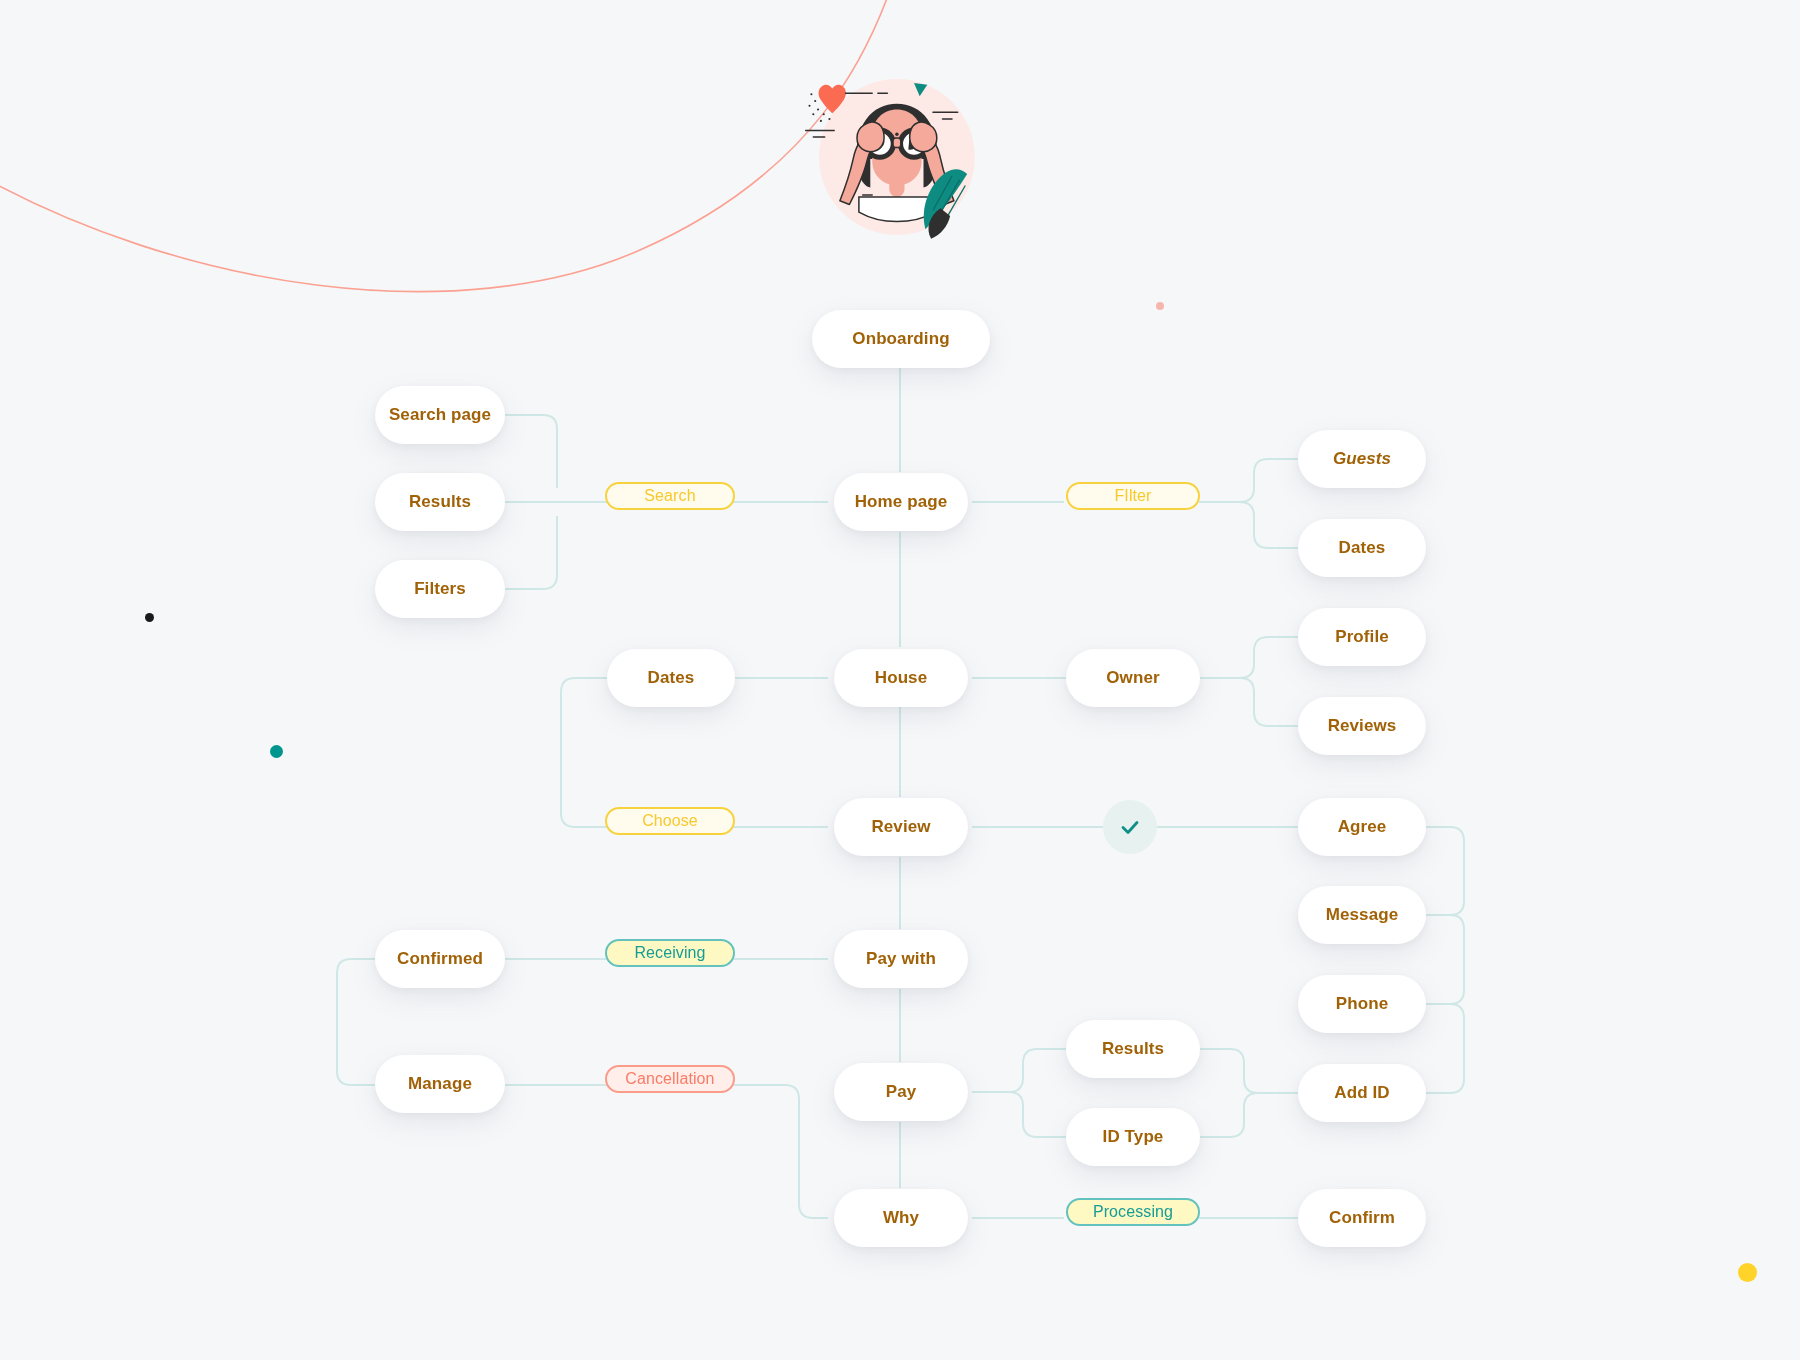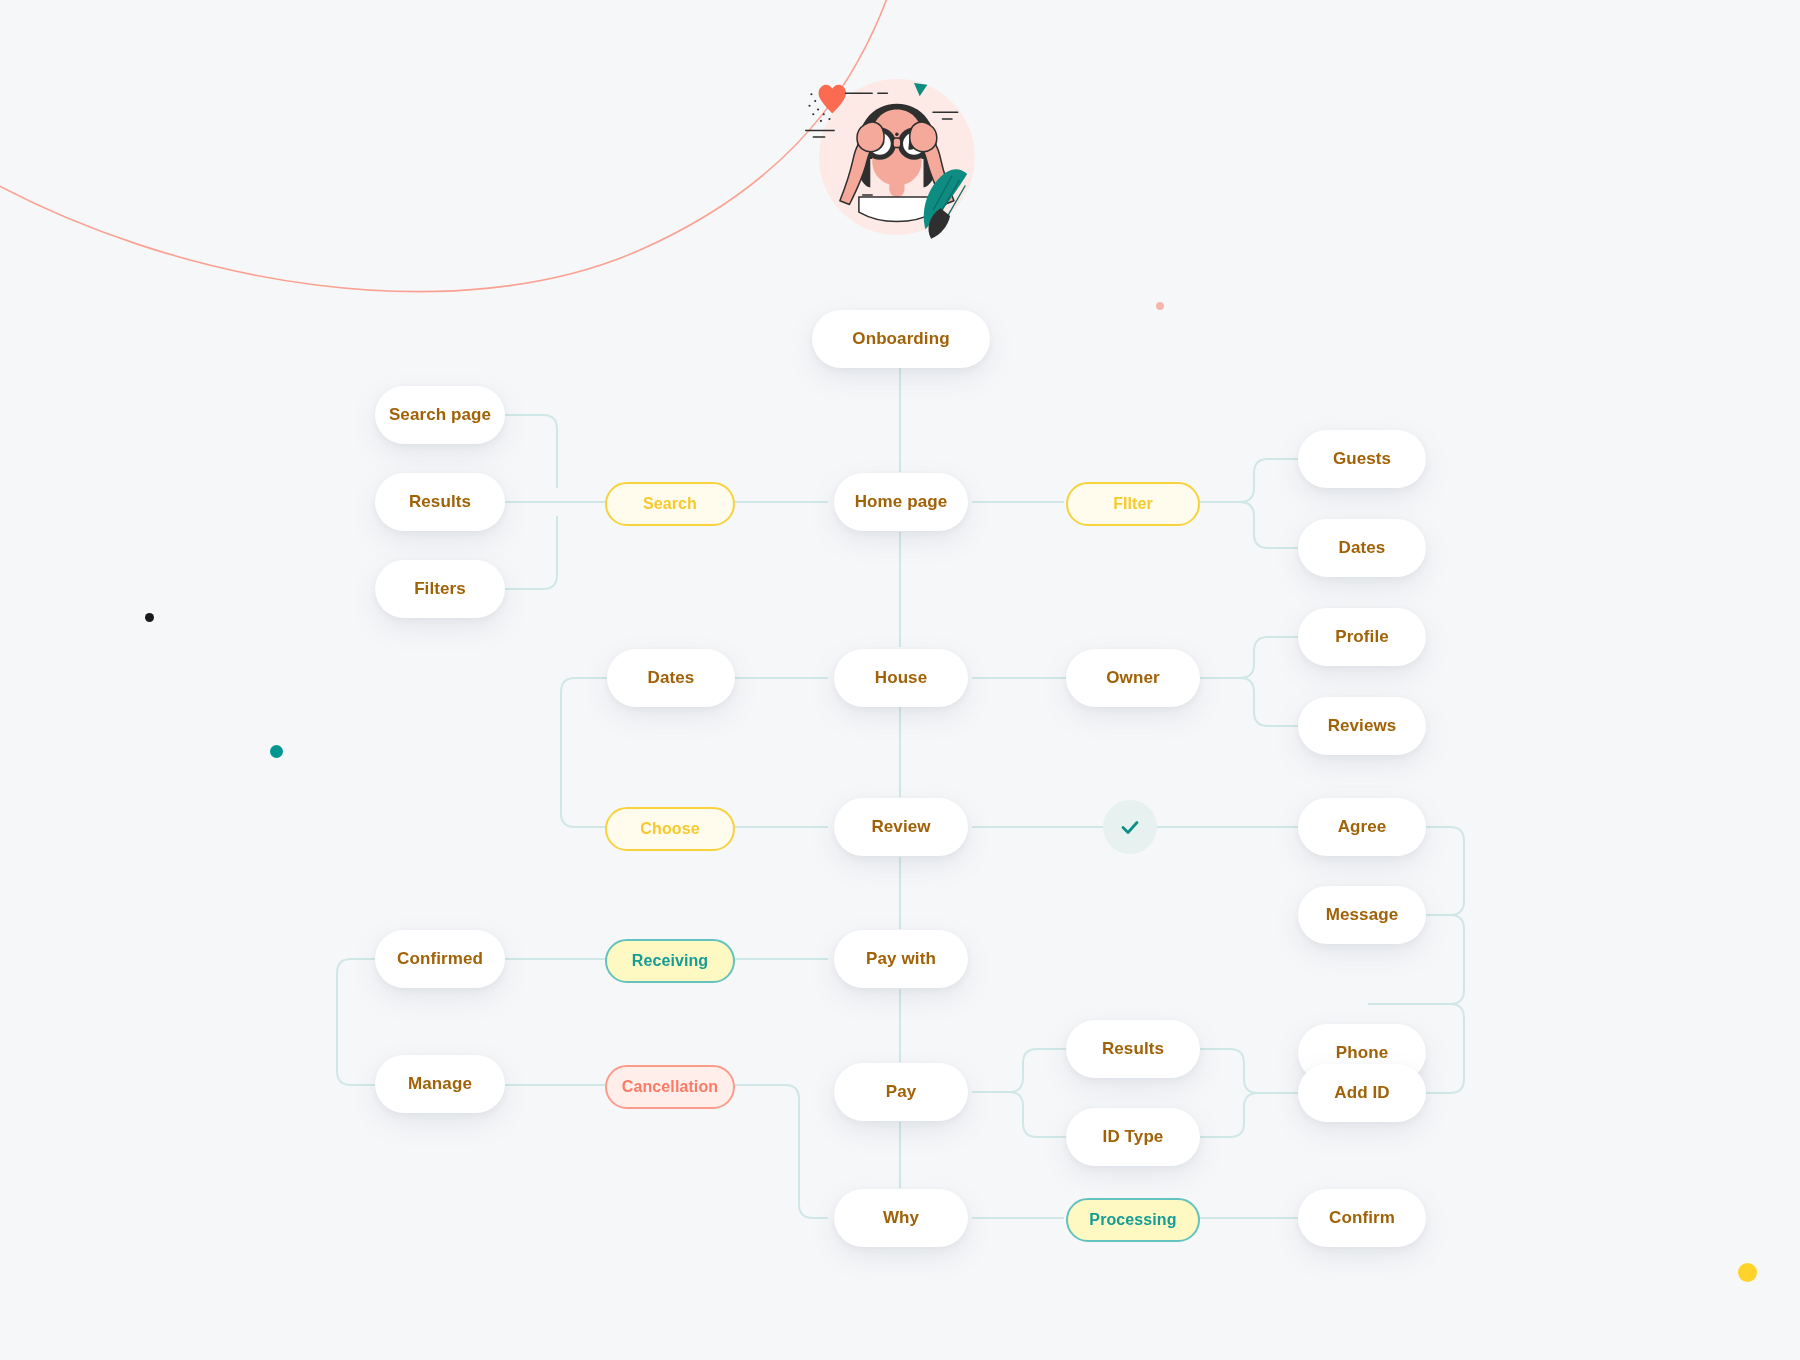--- a/index.html
+++ b/index.html
@@ -69,23 +69,23 @@
     box-sizing: border-box;
   }
   .node.plain {
     background: #ffffff;
     color: #a16207;
     font-weight: 600;
     box-shadow: 0 10px 26px rgba(110, 120, 140, 0.13),
                 0 2px 6px rgba(110, 120, 140, 0.07);
   }
   .node.tag {
-    height: 44px;
+    height: 28px;
     border-radius: 22px;
-    font-weight: 700;
+    font-weight: 400;
     font-size: 16px;
     border: 2px solid transparent;
     background: transparent;
   }
   .node.tag.yellow {
     border-color: #f8d23d;
     background: #fffbed;
     color: #f7c92b;
   }
   .node.tag.teal {
@@ -268,21 +268,21 @@
   </div>
 
   <div class="node plain" style="left:834px; top:473px; width:134px;">
     <span>Home page</span>
   </div>
 
   <div class="node tag yellow" style="left:1066px; top:482px; width:134px;">
     <span>FIlter</span>
   </div>
 
-  <div class="node plain" style="left:1298px; top:430px; width:128px;">
+  <div class="node plain" style="left:1298px; top:430px; width:128px;font-style:italic;">
     <span>Guests</span>
   </div>
 
   <div class="node plain" style="left:1298px; top:519px; width:128px;">
     <span>Dates</span>
   </div>
 
   <div class="node plain" style="left:607px; top:649px; width:128px;">
     <span>Dates</span>
   </div>
@@ -318,21 +318,21 @@
   </div>
 
   <div class="node plain" style="left:1298px; top:798px; width:128px;">
     <span>Agree</span>
   </div>
 
   <div class="node plain" style="left:1298px; top:886px; width:128px;">
     <span>Message</span>
   </div>
 
-  <div class="node plain" style="left:1298px; top:1024px; width:128px;">
+  <div class="node plain" style="left:1298px; top:975px; width:128px;">
     <span>Phone</span>
   </div>
 
   <div class="node plain" style="left:1298px; top:1064px; width:128px;">
     <span>Add ID</span>
   </div>
 
   <div class="node plain" style="left:375px; top:930px; width:130px;">
     <span>Confirmed</span>
   </div>

